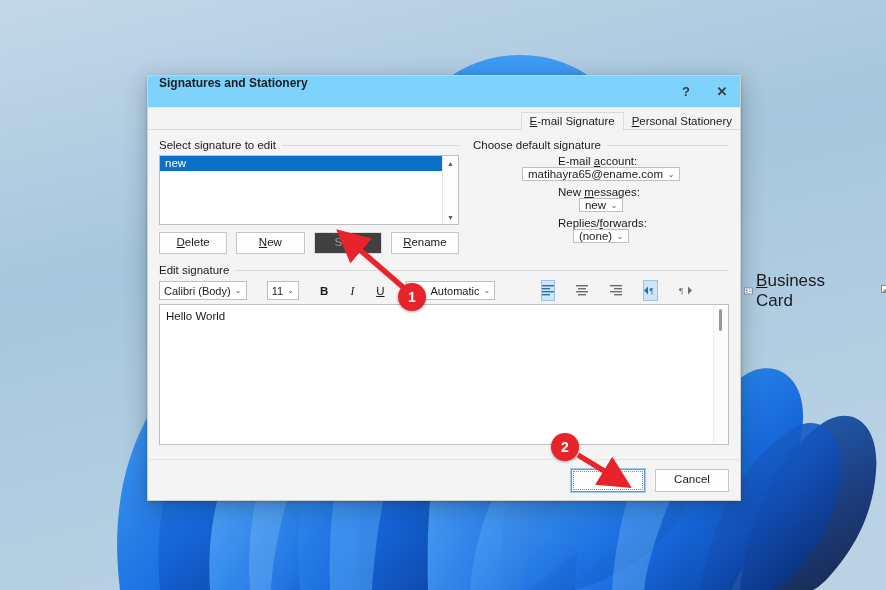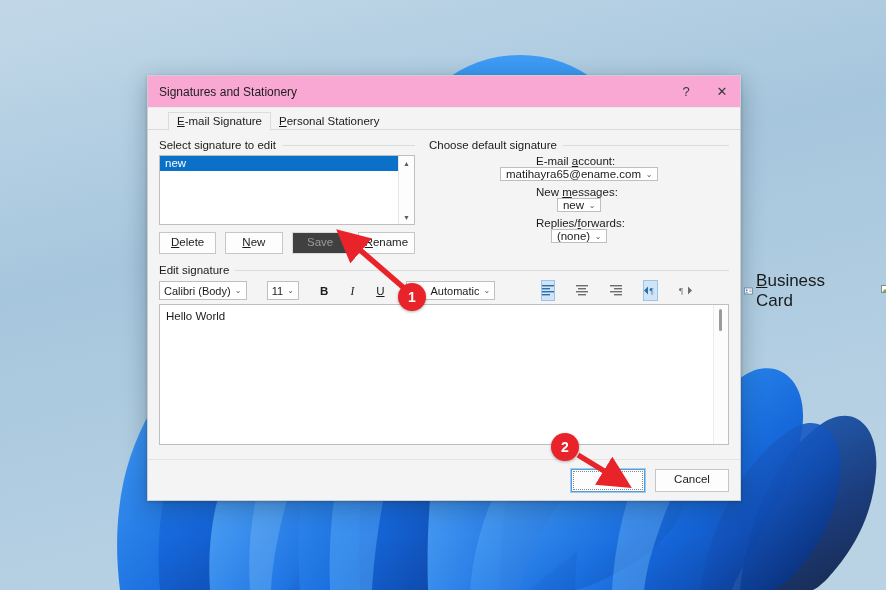--- a/index.html
+++ b/index.html
@@ -27,44 +27,46 @@
     left: 147px; top: 75px;
     width: 592px; height: 424px;
     background: #f4f4f4;
     border: 1px solid #cfcfcf;
     box-shadow: 0 6px 22px rgba(20,40,60,0.32), 0 1px 3px rgba(0,0,0,0.18);
     font-size: 11.5px;
     color: #1b1b1b;
   }
   .titlebar {
     height: 31px;
-    background: #f9a8d4;
-    display: flex; align-items: center;
+    background: #7dd3fc;
+    display: flex; align-items: flex-start;
     border-bottom: 1px solid #ebebeb;
+    font-weight: bold;
   }
   .titlebar .title {
     padding-left: 11px;
     font-size: 12px;
     color: #1d1d1d;
     flex: 1;
   }
   .tb-btn {
     width: 36px; height: 30px;
     display: flex; align-items: center; justify-content: center;
     font-size: 13px; color: #3a3a3a;
     cursor: default;
   }
 
   
   .tabstrip {
     height: 22px;
     background: #f4f4f4;
     display: flex; align-items: flex-end;
-    padding-left: 20px;
-    position: relative;
+    padding-left: 11px;
+    position: relative;
+    justify-content: flex-end;
   }
   .tabstrip::after {
     content: ""; position: absolute;
     left: 0; right: 0; bottom: 0; height: 1px;
     background: #dcdcdc;
   }
   .tab {
     font-size: 11.5px;
     padding: 2px 8px 3px 8px;
     position: relative;
@@ -91,21 +93,21 @@
     font-size: 11.5px;
     margin-bottom: 4px;
     color: #1b1b1b;
     white-space: nowrap;
   }
   .grouplabel .rule {
     flex: 1; height: 1px; background: #dcdcdc; margin-left: 6px;
   }
 
   .cols { display: flex; gap: 14px; }
-  .col-left { width: 256px; }
+  .col-left { width: 300px; }
   .col-right { flex: 1; }
 
   
   .listbox {
     height: 68px;
     background: #ffffff;
     border: 1px solid #bfbfbf;
     display: flex;
     position: relative;
   }

